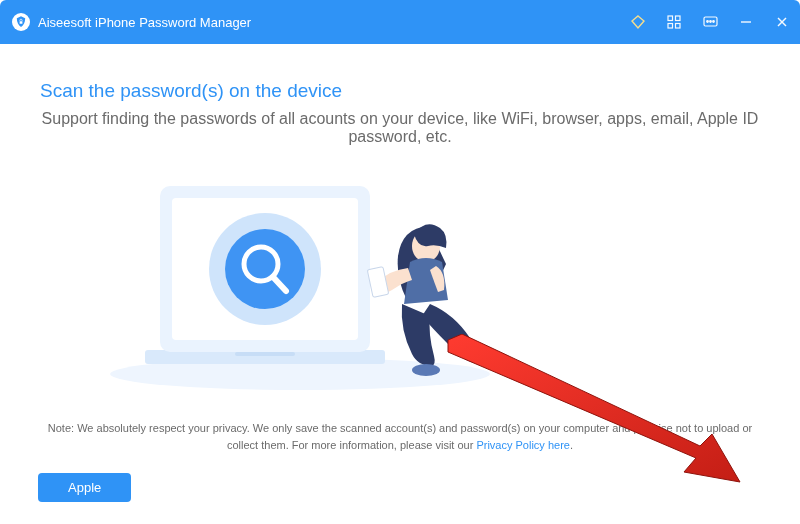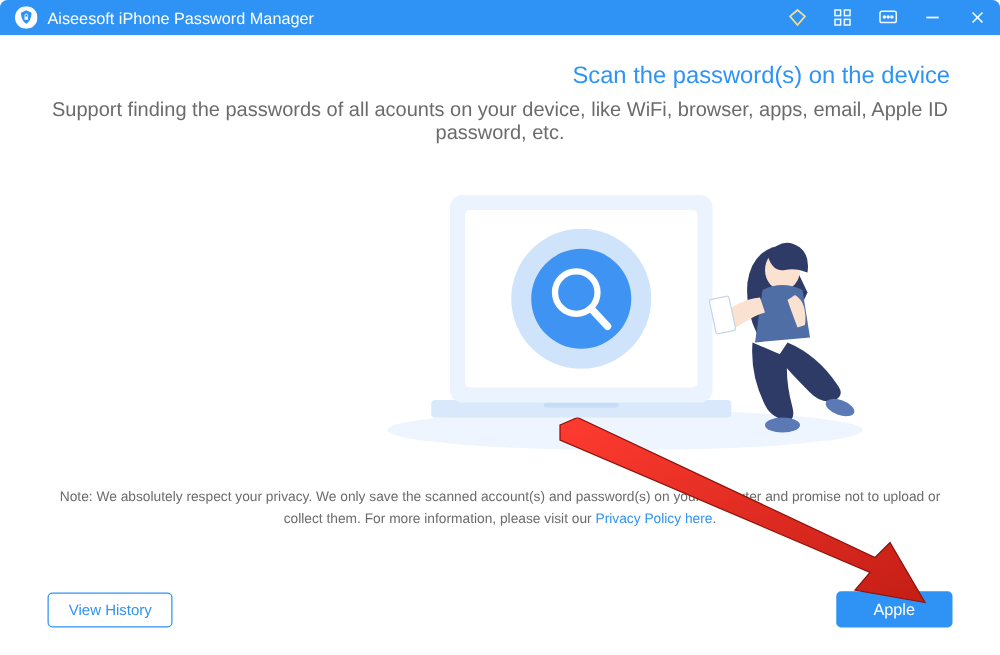--- a/index.html
+++ b/index.html
@@ -1,24 +1,24 @@
 <!DOCTYPE html>
 <html><head>
 <meta charset="utf-8">
 <style>
   html,body{margin:0;padding:0;width:800px;height:524px;font-family:"Segoe UI",Arial,sans-serif;background:#fff;overflow:hidden}
   .window{width:800px;height:524px;box-sizing:border-box;border-radius:6px;display:flex;flex-direction:column;position:relative}
-  .titlebar{height:28px;background:#2f93f6;display:flex;align-items:center;justify-content:space-between;color:#fff;border-radius:6px 6px 0 0}
+  .titlebar{height:44px;background:#2f93f6;display:flex;align-items:center;justify-content:space-between;color:#fff;border-radius:6px 6px 0 0}
   .titlebar-left{display:flex;align-items:center;gap:8px;padding-left:12px}
   .app-icon{width:18px;height:18px;display:flex;align-items:center;justify-content:center}
   .app-title{font-size:13px;font-weight:400}
   .titlebar-right{display:flex;align-items:center}
   .tb-btn{width:36px;height:32px;display:flex;align-items:center;justify-content:center;color:#fff;cursor:pointer}
   .tb-btn svg{opacity:.95}
-  .content{flex:1;padding:16px 40px 0;display:flex;flex-direction:column;align-items:flex-end;position:relative}
+  .content{flex:1;padding:30px 40px 0;display:flex;flex-direction:column;align-items:flex-start;position:relative}
   .headline{color:#2f93f6;font-size:19px;font-weight:500;margin-top:6px;margin-bottom:8px}
   .subhead{color:#6b6b6b;font-size:16px;margin-bottom:18px;text-align:center}
   .hero{width:520px;height:230px;position:relative;display:flex;align-items:center;justify-content:center}
   .note-block{margin-top:26px;color:#6b6b6b;font-size:11px;text-align:center;line-height:1.5}
   .note-block a{color:#2f93f6;cursor:pointer}
   .footer{position:absolute;bottom:22px;left:0;right:0;padding:0 38px;display:flex;justify-content:space-between;align-items:center}
   .btn-outline{border:1px solid #2f93f6;color:#2f93f6;background:#fff;font-size:12px;padding:6px 16px;border-radius:4px;cursor:pointer}
   .btn-primary{background:#2f93f6;color:#fff;border:none;font-size:13px;padding:7px 30px;border-radius:4px;cursor:pointer}
   
   .arrow-overlay{position:absolute;pointer-events:none}
@@ -124,21 +124,20 @@
     </div>
 
     <div class="note-block">
       <span>Note: We absolutely respect your privacy. We only save the scanned account(s) and password(s) on your computer and promise not to upload or collect them. For more information, please visit our </span>
       <a>Privacy Policy here</a><span>.</span>
     </div>
 
   </div>
 
   <div class="footer">
-    <button class="btn-outline">View History</button>
     <button class="btn-primary">Apple</button>
   </div>
 
   <svg class="arrow-overlay" style="left:440px;top:334px" width="320" height="160" viewBox="0 0 320 160">
     <defs>
       <linearGradient id="arrGrad" x1="0" y1="0" x2="1" y2="1">
         <stop offset="0" stop-color="#ff3b30"></stop>
         <stop offset="1" stop-color="#c41e15"></stop>
       </linearGradient>
     </defs>

